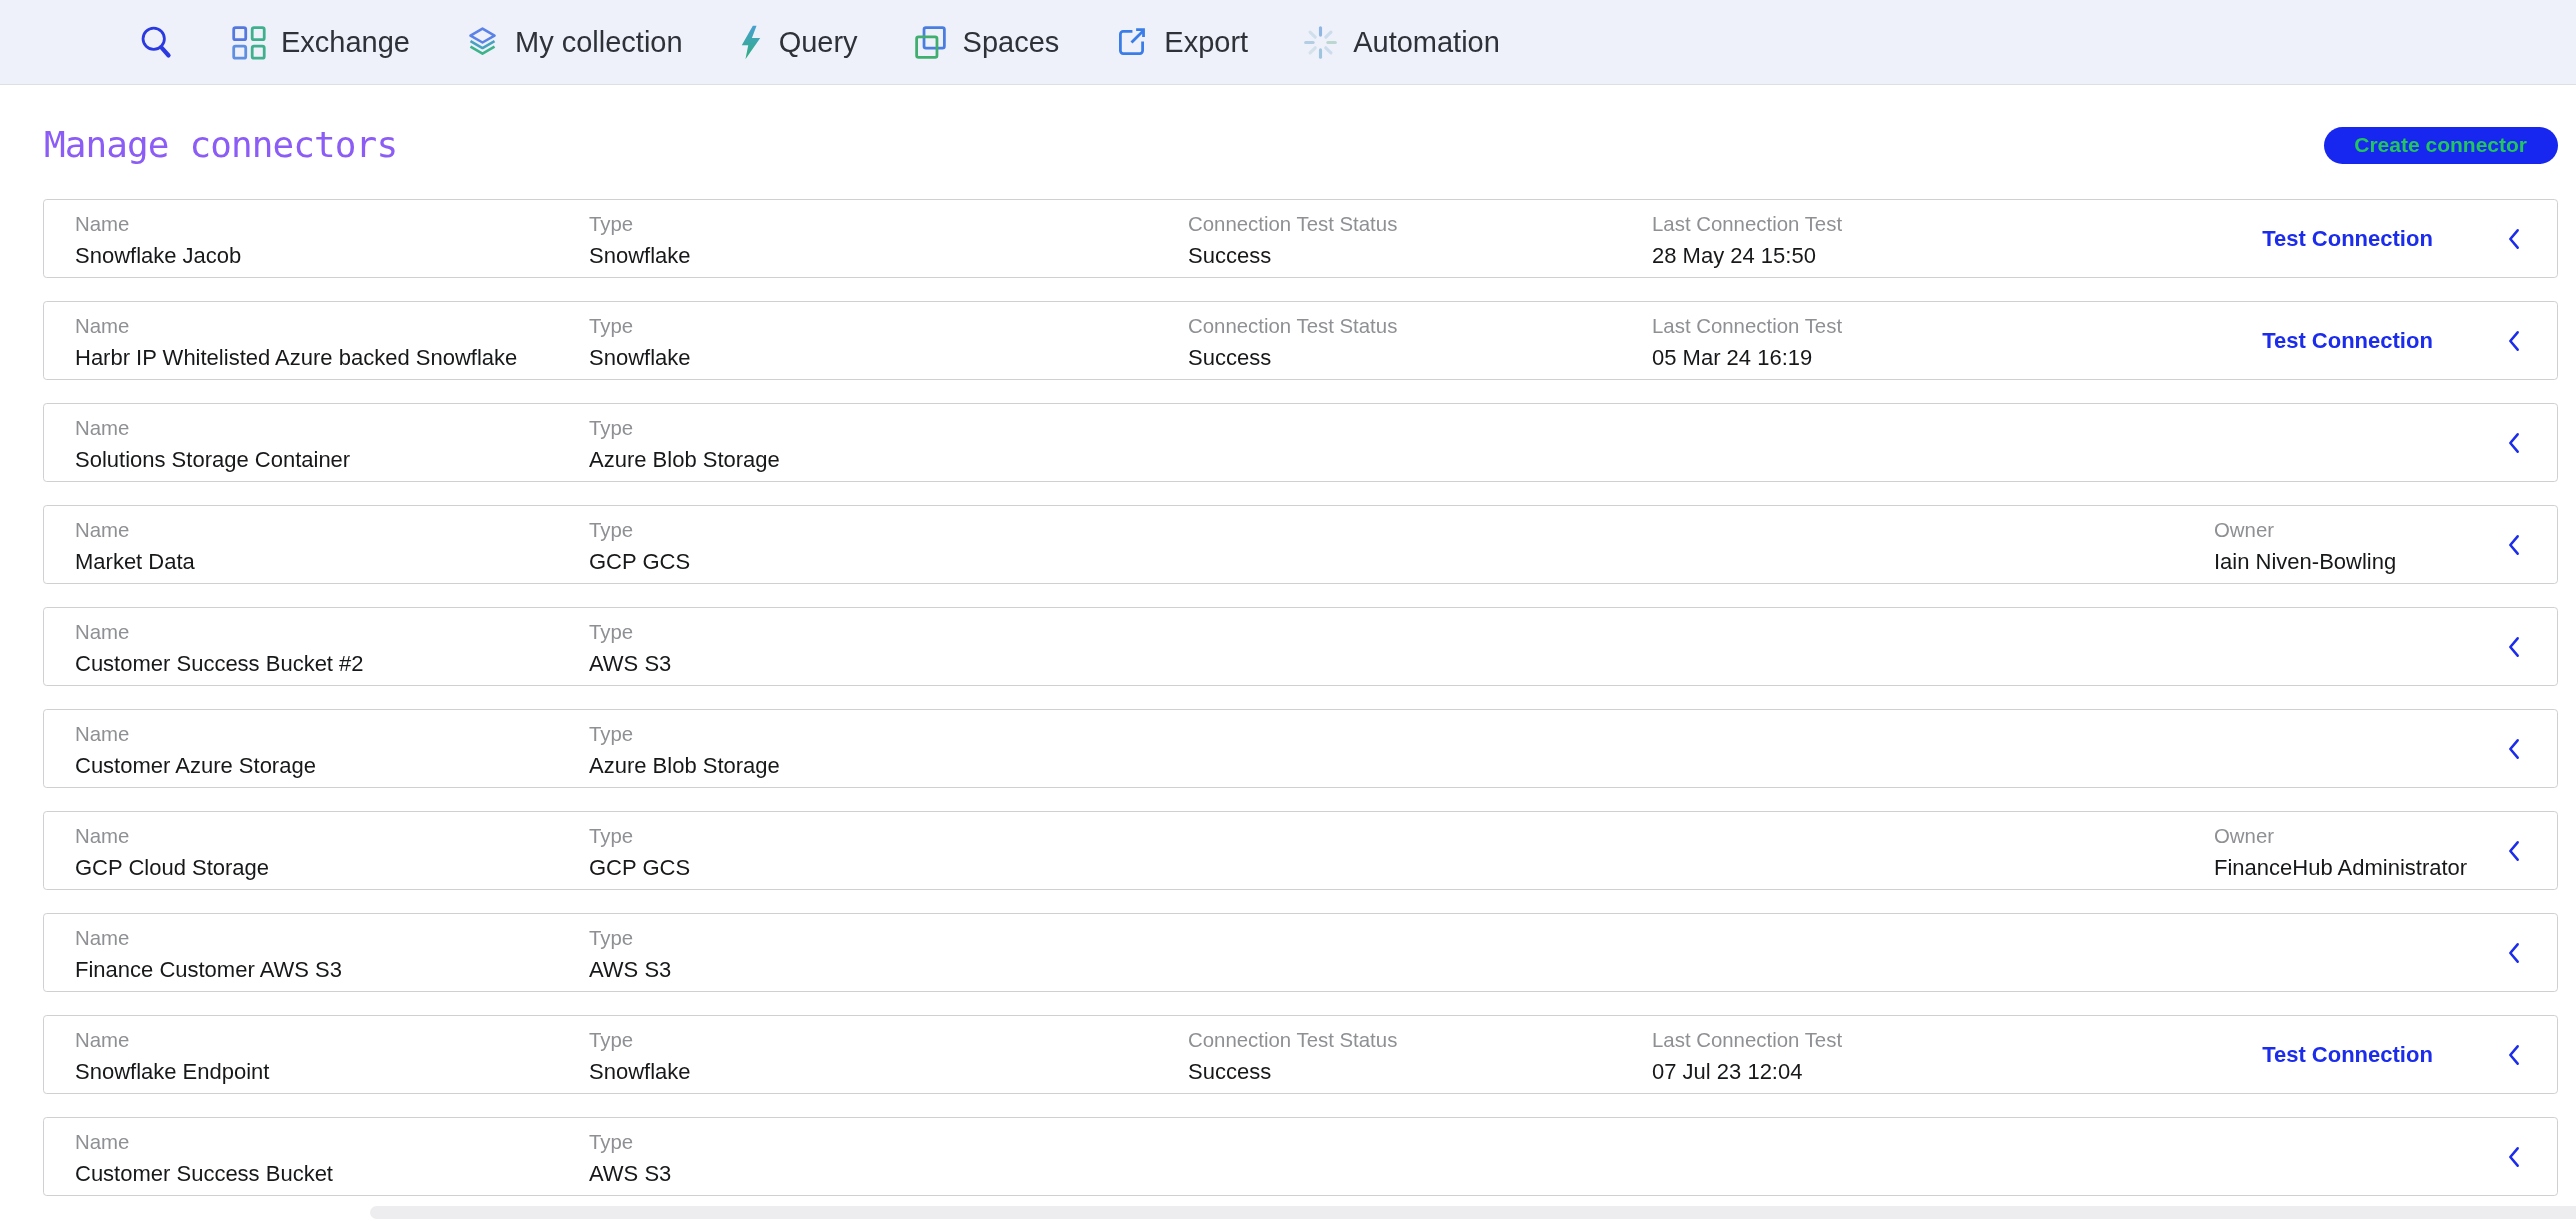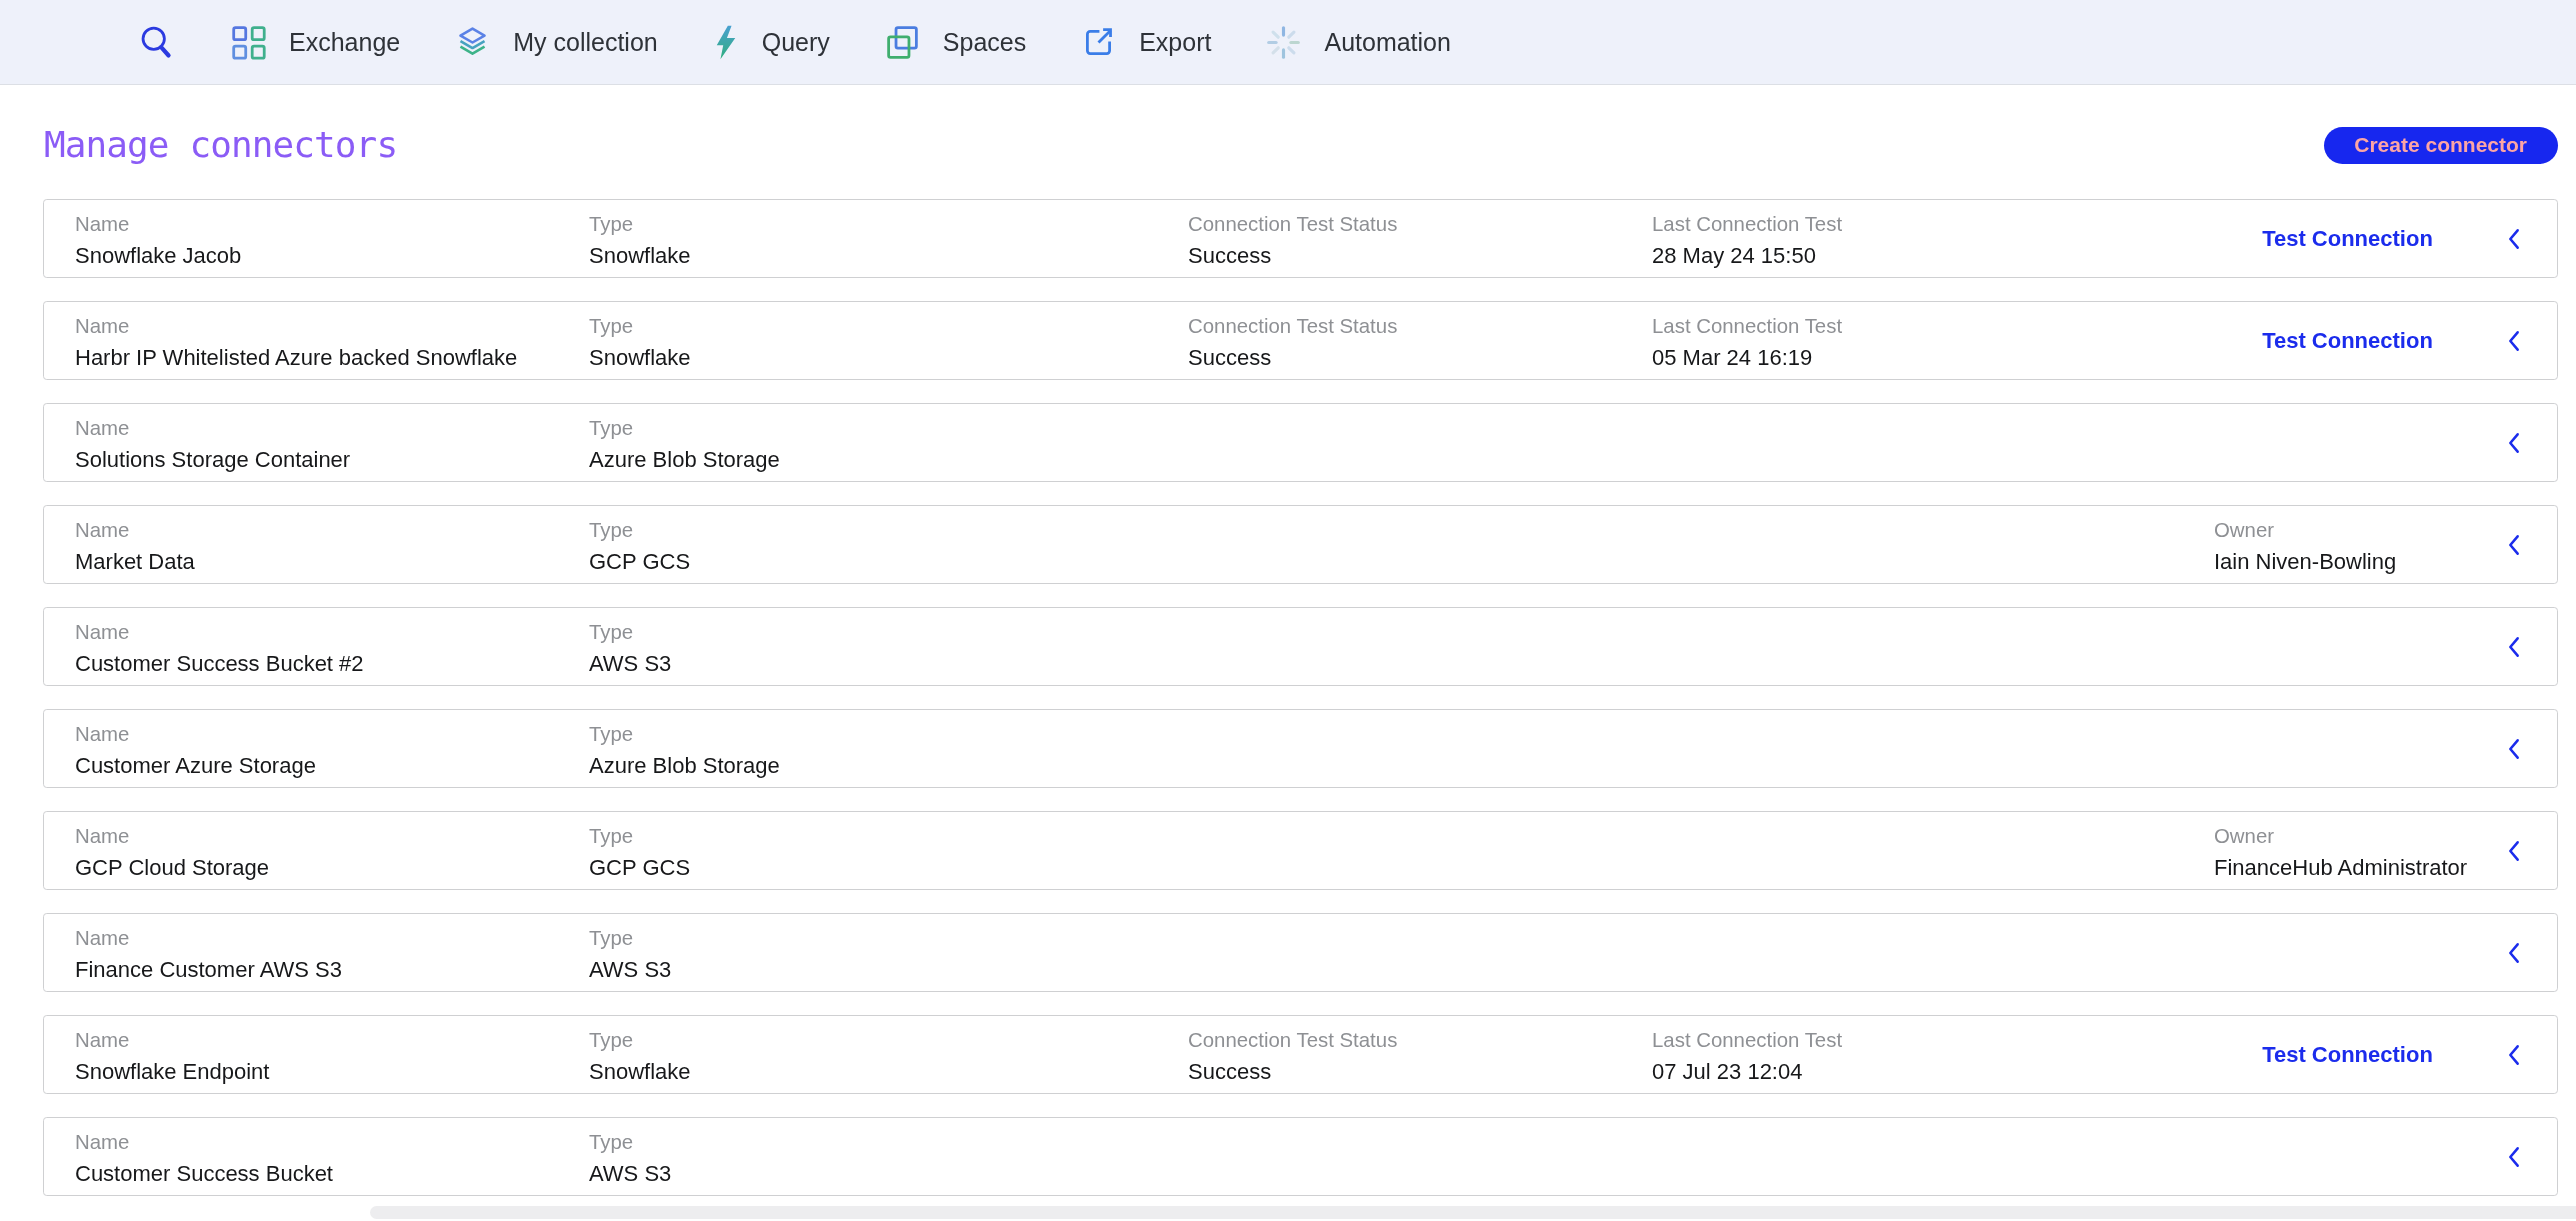--- a/index.html
+++ b/index.html
@@ -9,41 +9,41 @@
 
   
   .nav {
     display:flex; align-items:center; height:85px;
     background:#eef1fa; border-bottom:1.9px solid #dcdfe5;
     padding:0 0 0 137px;
   }
   .nav .search-btn { display:flex; align-items:center; margin-right:54px; cursor:pointer; }
   .nav-items { display:flex; align-items:center; gap:54px; }
   .nav-item { display:flex; align-items:center; gap:14px; cursor:pointer; }
-  .nav-item .lbl { font-size:25px; color:#2e3238;margin-left:8px; }
+  .nav-item .lbl { font-size:29px; color:#2e3238; }
   .nav-right { margin-left:auto; display:flex; align-items:center; height:100%; }
   .manage-tab {
     height:100%; display:flex; align-items:center; padding:0 28px;
     border-bottom:6.5px solid #1b2cec; margin-bottom:-1.9px;
     font-size:25px; font-weight:700; letter-spacing:0.5px; color:#3f434b; cursor:pointer;
   }
   .help-btn {
     width:52px; height:52px; border-radius:50%; border:2.8px solid #22375c;
     color:#22375c; font-size:26px; font-weight:700;
     display:flex; align-items:center; justify-content:center;
     margin-left:26px; background:transparent; cursor:pointer;
   }
   .avatar { width:50px; height:50px; border-radius:50%; overflow:hidden; margin-left:96px; margin-right:43px; cursor:pointer; }
 
   
   .page-head { display:flex; align-items:center; justify-content:space-between; padding:33px 18.5px 0 44px; }
   .page-title { font-family:"DejaVu Sans Mono", monospace; font-size:36px; line-height:54px; color:#8b5cf6; letter-spacing:-0.9px; }
   .create-btn {
     height:37px; padding:0 30.5px; border:none; border-radius:18.5px;
-    background:#1727ef; color:#fca5a5; font-family:"Liberation Sans",sans-serif;
+    background:#1727ef; color:#22c55e; font-family:"Liberation Sans",sans-serif;
     font-size:21px; font-weight:700; cursor:pointer;
   }
 
   
   .list { margin:27px 18.5px 0 43px; }
   .card {
     position:relative; height:79px; margin-bottom:23px;
     background:#fff; border:1.9px solid #cfd0d2; border-radius:3.7px;
   }
   .fg { position:absolute; top:12px; }

